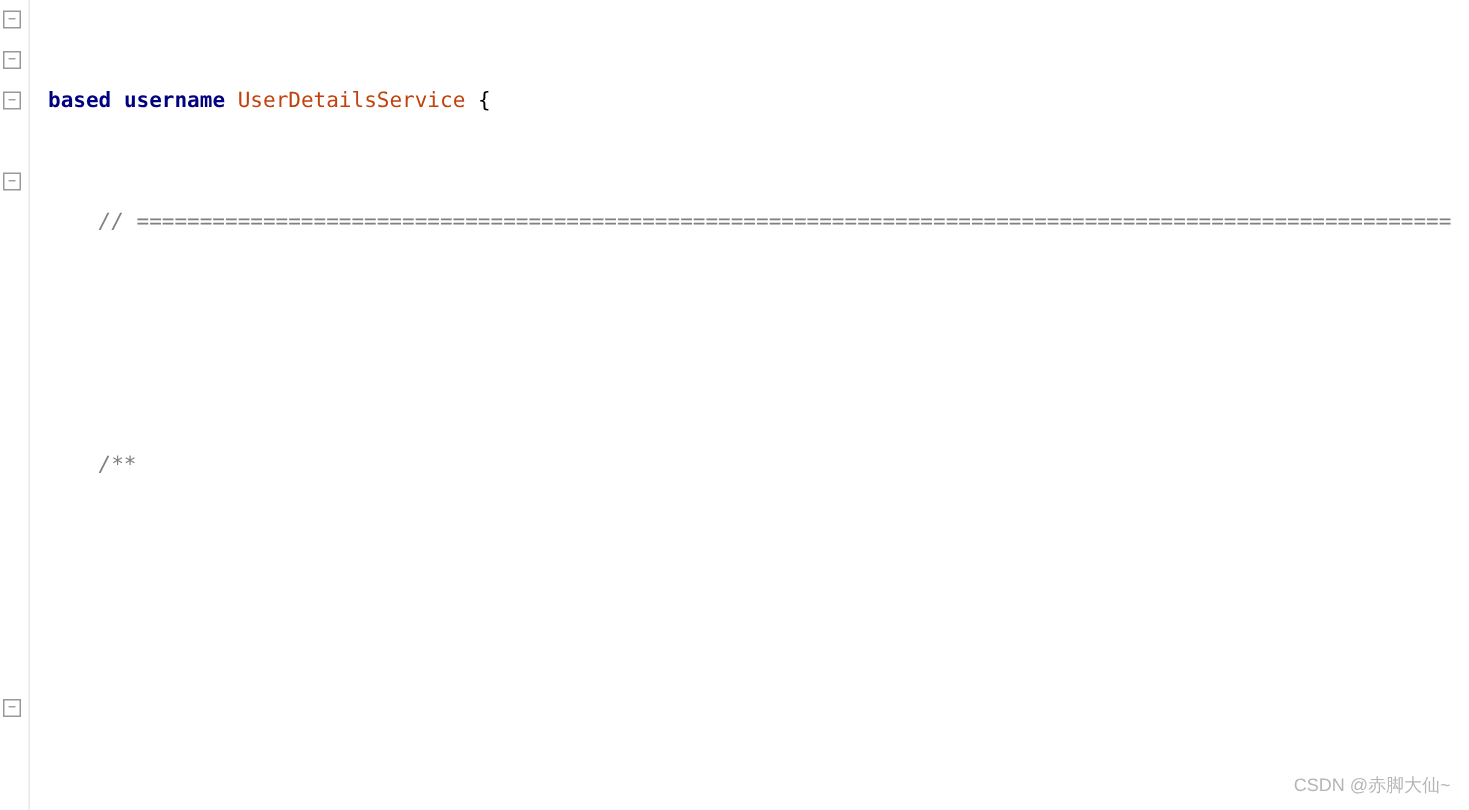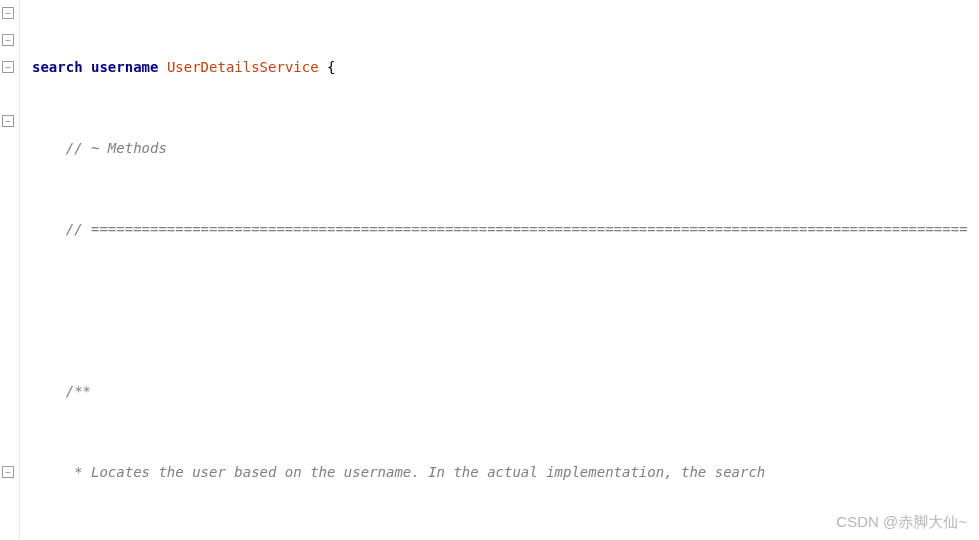--- a/index.html
+++ b/index.html
@@ -64,42 +64,40 @@
     }
     .plain {
       color: #000000;
     }
     .watermark {
       position: absolute;
       bottom: 8px;
       right: 12px;
       color: rgba(120,120,120,0.55);
       font-family: sans-serif;
-      font-size: 15px;
+      font-size: 12px;
       pointer-events: none;
     }
   </style>
 </head>
 <body>
 
 <div class="editor">
   <div class="gutter">
     <div class="fold-marker" style="top:7px;">−</div>
     <div class="fold-marker" style="top:34px;">−</div>
     <div class="fold-marker" style="top:61px;">−</div>
     <div class="fold-marker" style="top:115px;">−</div>
     <div class="fold-marker" style="top:466px;">−</div>
   </div>
   <div class="code-area">
-    <div class="line"><span class="keyword">search</span><span class="plain"> </span><span class="keyword">username</span><span class="plain"> </span><span class="classname">UserDetailsService</span><span class="plain"> {</span></div>
-    <div class="line"><span class="comment">    // ~ Methods</span></div>
+    <div class="line"><span class="keyword">based</span><span class="plain"> </span><span class="keyword">username</span><span class="plain"> </span><span class="classname">UserDetailsService</span><span class="plain"> {</span></div>
     <div class="line"><span class="comment">    // ========================================================================================================</span></div>
     <div class="line"></div>
     <div class="line"><span class="comment">    /**</span></div>
-    <div class="line"><span class="comment">     * Locates the user based on the username. In the actual implementation, the search</span></div>
     
     
     
     
     
     
     
     
     
     

